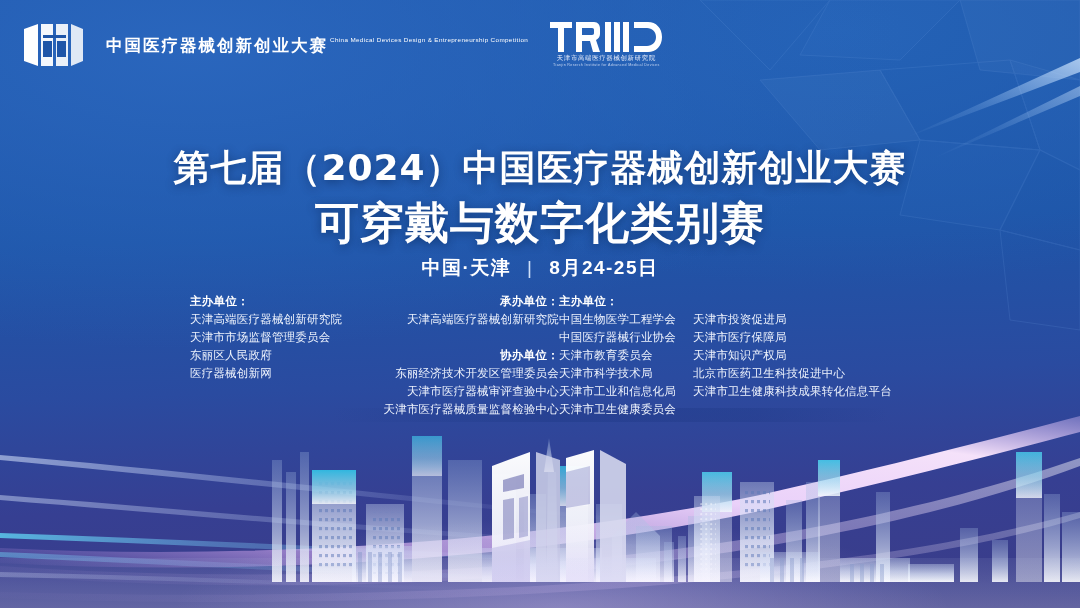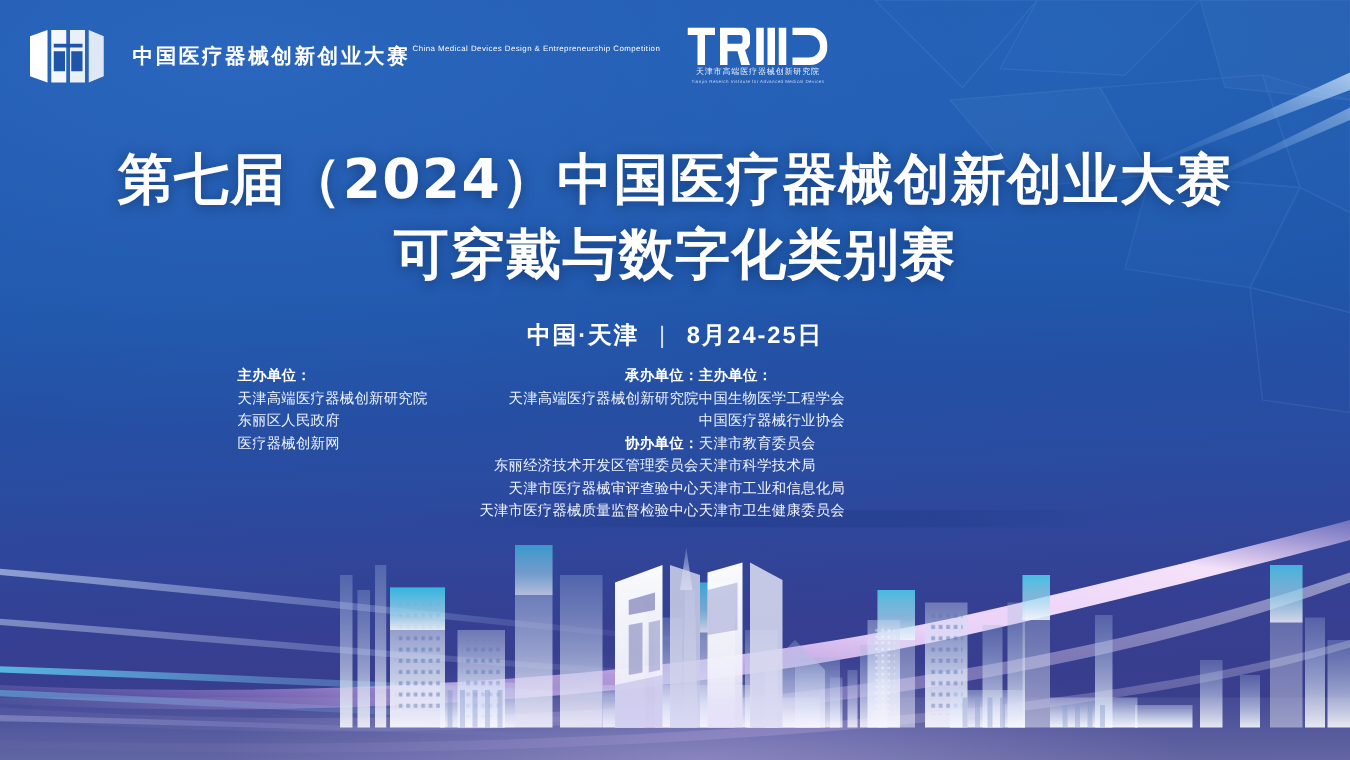--- a/index.html
+++ b/index.html
@@ -46,21 +46,21 @@
   .triid-en { font-size:3.6px; color:#c7d6f2; letter-spacing:.35px; line-height:1; white-space:nowrap; }
 
   
   .title-wrap { position:absolute; top:118px; left:0; width:1080px; text-align:center; z-index:5; }
   .title-1, .title-2 {
     color:#ffffff; font-weight:bold; line-height:1.18;
     letter-spacing:1px;
     text-shadow:0 2px 10px rgba(5,22,60,.45);
     font-family:"DejaVu Sans","Liberation Sans",sans-serif;
   }
-  .title-1 { font-size:44px; }
+  .title-1 { font-size:36px;margin-top:29px; }
   .title-2 { font-size:44px; margin-top:8px; }
 
   .subtitle {
     position:absolute; top:255px; left:0; width:1080px; text-align:center; z-index:5;
     color:#ffffff; font-size:19px; font-weight:bold; letter-spacing:1.5px;
   }
   .subtitle .sep { display:inline-block; padding:0 9px; color:#cfe0f8; font-weight:400; }
 
   
   .orgs {
@@ -214,20 +214,21 @@
     <span>中国·天津</span>
     <span class="sep">|</span>
     <span>8月24-25日</span>
   </div>
 
   <div class="orgs">
 
     <div class="col col-1">
       <div class="org-head">主办单位：</div>
       <div class="org-item">天津高端医疗器械创新研究院</div>
+      <div class="org-item">天津市市场监督管理委员会</div>
       <div class="org-item">东丽区人民政府</div>
       <div class="org-item">医疗器械创新网</div>
     </div>
 
     <div class="col col-2">
       <div class="org-head">承办单位：</div>
       <div class="org-item">天津高端医疗器械创新研究院</div>
       <div class="org-gap"></div>
       <div class="org-head">协办单位：</div>
       <div class="org-item">东丽经济技术开发区管理委员会</div>
@@ -238,20 +239,27 @@
     <div class="col col-3">
       <div class="org-head">主办单位：</div>
       <div class="org-item">中国生物医学工程学会</div>
       <div class="org-item">中国医疗器械行业协会</div>
       <div class="org-item">天津市教育委员会</div>
       <div class="org-item">天津市科学技术局</div>
       <div class="org-item">天津市工业和信息化局</div>
       <div class="org-item">天津市卫生健康委员会</div>
     </div>
 
+    <div class="col col-4">
+      <div class="org-item">天津市投资促进局</div>
+      <div class="org-item">天津市医疗保障局</div>
+      <div class="org-item">天津市知识产权局</div>
+      <div class="org-item">北京市医药卫生科技促进中心</div>
+      <div class="org-item">天津市卫生健康科技成果转化信息平台</div>
+    </div>
   </div>
 
   <svg class="skyline" viewBox="0 0 1080 200" preserveAspectRatio="none">
     <defs>
       <linearGradient id="bFade" x1="0" y1="0" x2="0" y2="1">
         <stop offset="0%" stop-color="#c9d6ef" stop-opacity=".38"></stop>
         <stop offset="55%" stop-color="#e4ecfb" stop-opacity=".75"></stop>
         <stop offset="100%" stop-color="#ffffff" stop-opacity=".95"></stop>
       </linearGradient>
       <linearGradient id="bFade2" x1="0" y1="0" x2="0" y2="1">

